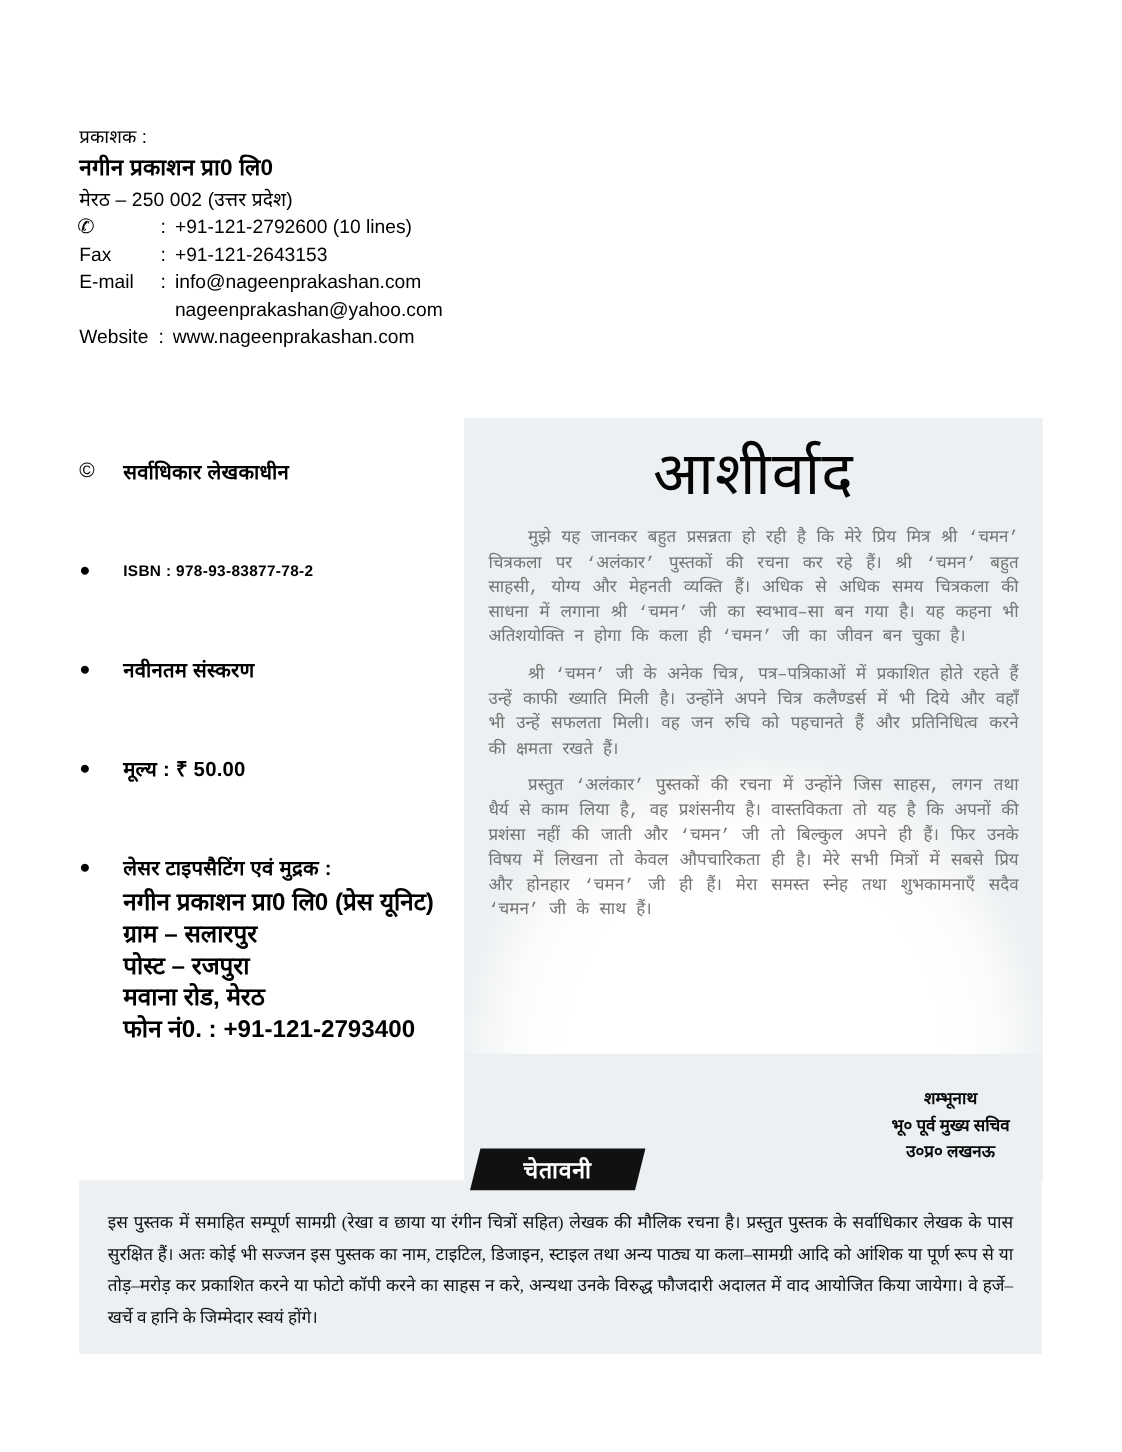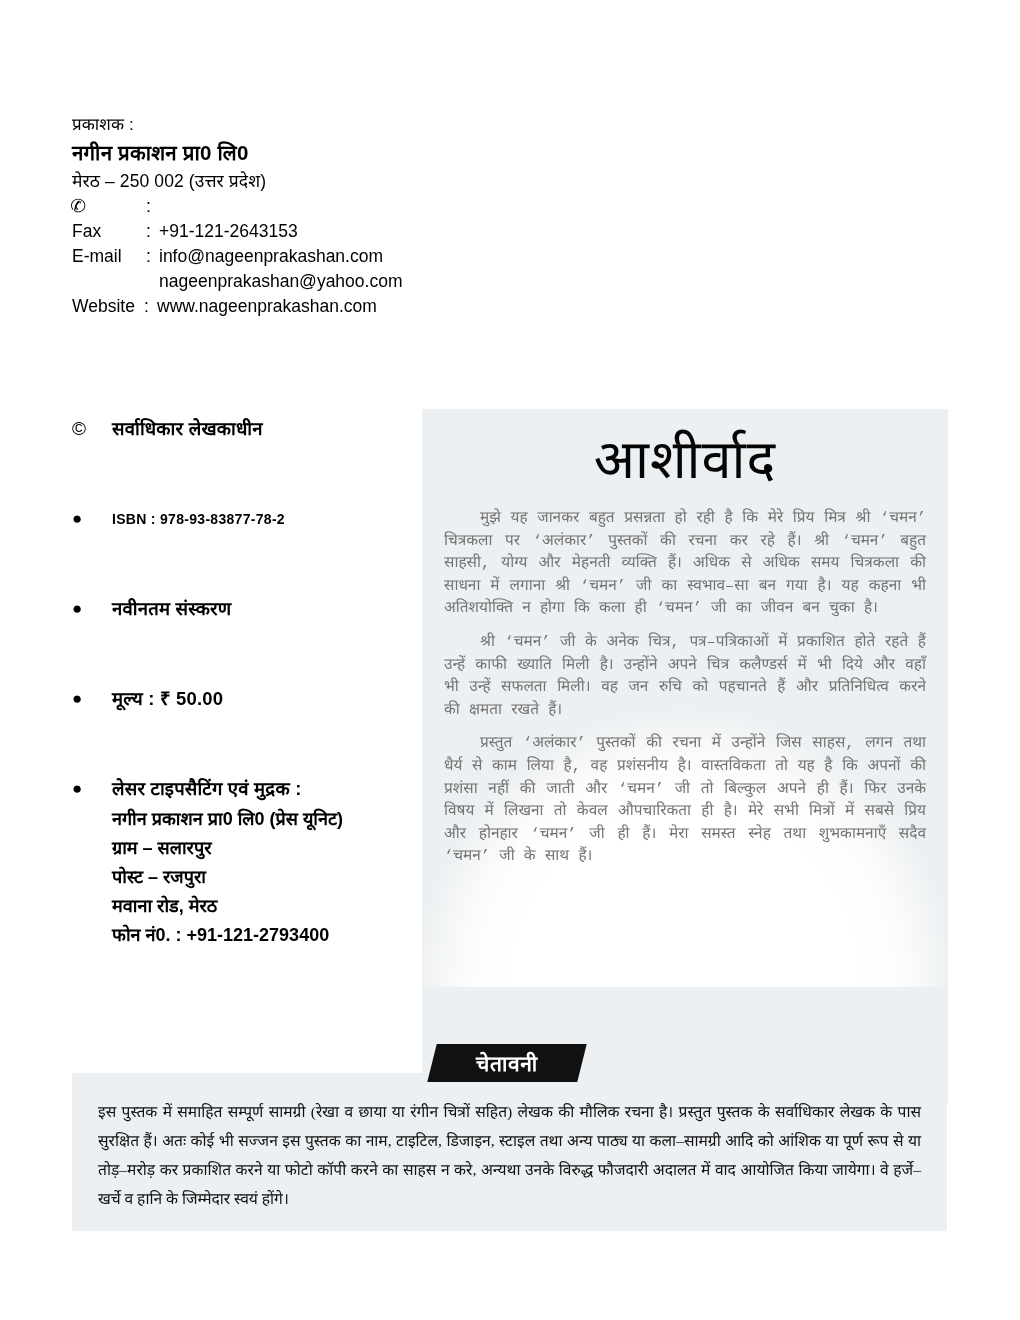--- a/index.html
+++ b/index.html
@@ -99,31 +99,31 @@
     flex: 1 1 auto;
     font-weight: bold;
     font-size: 18.5px;
     line-height: 28px;
     letter-spacing: .2px;
   }
   .meta-text.isbn { font-size: 14px; letter-spacing: .3px; }
   #printer-block .meta-text { font-size: 18.5px; }
   .printer-sub {
     font-weight: bold;
-    font-size: 18px;
+    font-size: 22px;
     line-height: 29px;
     white-space: nowrap;
   }
   .printer-sub.first { margin-top: 2px; }
 
   
   #blessing-panel {
     position: absolute;
     left: 422px;
-    top: 409px;
+    top: 380px;
     width: 526px;
     height: 694px;
     background: #edf0f2;
     overflow: hidden;
   }
   #blessing-arc {
     position: absolute;
     left: -6px;
     top: 18px;
     width: 538px;
@@ -216,20 +216,21 @@
 <body>
 
 <div id="imprint-block">
   <div class="imprint-line label">प्रकाशक :</div>
   <div class="imprint-line pubname">नगीन प्रकाशन प्रा0 लि0</div>
   <div class="imprint-line">मेरठ – 250 002 (उत्तर प्रदेश)</div>
 
   <div class="contact-row">
     <span class="contact-key phone-glyph">✆</span>
     <span class="contact-colon">:</span>
+    <span class="contact-val">+91-121-2792600 (10 lines)</span>
   </div>
 
   <div class="contact-row">
     <span class="contact-key">Fax</span>
     <span class="contact-colon">:</span>
     <span class="contact-val">+91-121-2643153</span>
   </div>
 
   <div class="contact-row">
     <span class="contact-key">E-mail</span>
@@ -288,20 +289,25 @@
 
 <div id="blessing-panel">
   <div id="blessing-arc"></div>
   <div id="blessing-inner">
     <div id="blessing-title">आशीर्वाद</div>
 
     <p class="blessing-para first">मुझे यह जानकर बहुत प्रसन्नता हो रही है कि मेरे प्रिय मित्र श्री ‘चमन’ चित्रकला पर ‘अलंकार’ पुस्तकों की रचना कर रहे हैं। श्री ‘चमन’ बहुत साहसी, योग्य और मेहनती व्यक्ति हैं। अधिक से अधिक समय चित्रकला की साधना में लगाना श्री ‘चमन’ जी का स्वभाव–सा बन गया है। यह कहना भी अतिशयोक्ति न होगा कि कला ही ‘चमन’ जी का जीवन बन चुका है।</p>
     <p class="blessing-para">श्री ‘चमन’ जी के अनेक चित्र, पत्र–पत्रिकाओं में प्रकाशित होते रहते हैं उन्हें काफी ख्याति मिली है। उन्होंने अपने चित्र कलैण्डर्स में भी दिये और वहाँ भी उन्हें सफलता मिली। वह जन रुचि को पहचानते हैं और प्रतिनिधित्व करने की क्षमता रखते हैं।</p>
     <p class="blessing-para">प्रस्तुत ‘अलंकार’ पुस्तकों की रचना में उन्होंने जिस साहस, लगन तथा धैर्य से काम लिया है, वह प्रशंसनीय है। वास्तविकता तो यह है कि अपनों की प्रशंसा नहीं की जाती और ‘चमन’ जी तो बिल्कुल अपने ही हैं। फिर उनके विषय में लिखना तो केवल औपचारिकता ही है। मेरे सभी मित्रों में सबसे प्रिय और होनहार ‘चमन’ जी ही हैं। मेरा समस्त स्नेह तथा शुभकामनाएँ सदैव ‘चमन’ जी के साथ हैं।</p>
 
+    <div id="signature-block">
+      <div>शम्भूनाथ</div>
+      <div>भू० पूर्व मुख्य सचिव</div>
+      <div>उ०प्र० लखनऊ</div>
+    </div>
   </div>
 </div>
 
 <div id="warning-banner">
   <span id="warning-banner-label">चेतावनी</span>
 </div>
 
 <div id="warning-box">
   <p id="warning-text">इस पुस्तक में समाहित सम्पूर्ण सामग्री (रेखा व छाया या रंगीन चित्रों सहित) लेखक की मौलिक रचना है। प्रस्तुत पुस्तक के सर्वाधिकार लेखक के पास सुरक्षित हैं। अतः कोई भी सज्जन इस पुस्तक का नाम, टाइटिल, डिजाइन, स्टाइल तथा अन्य पाठ्य या कला–सामग्री आदि को आंशिक या पूर्ण रूप से या तोड़–मरोड़ कर प्रकाशित करने या फोटो कॉपी करने का साहस न करे, अन्यथा उनके विरुद्ध फौजदारी अदालत में वाद आयोजित किया जायेगा। वे हर्जे–खर्चे व हानि के जिम्मेदार स्वयं होंगे।</p>
 </div>

